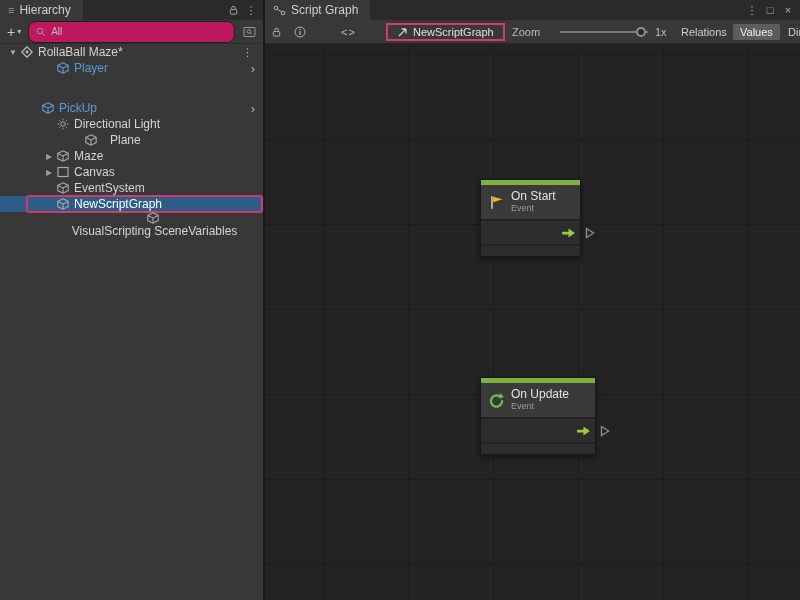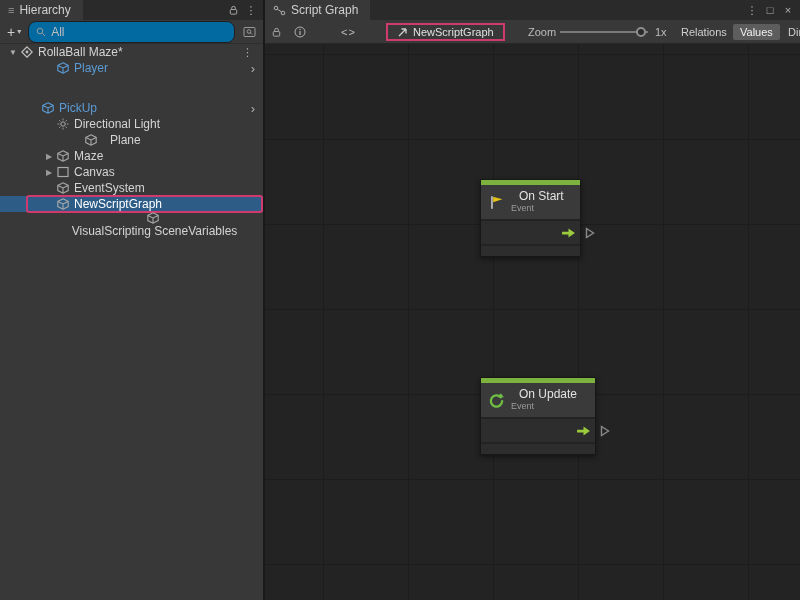--- a/index.html
+++ b/index.html
@@ -14,22 +14,22 @@
   .strip-right { margin-left:auto; display:flex; align-items:center; gap:2px; padding-right:4px; }
   .strip-icon { width:16px; height:16px; display:flex; align-items:center; justify-content:center;
                 color:#b5b5b5; font-size:11px; }
 
   
   .hierarchy { left:0; width:265px; background:#383838; border-right:2px solid #191919; }
   .htoolbar { height:24px; background:#383838; border-bottom:1px solid #2d2d2d;
               display:flex; align-items:center; gap:5px; padding:0 5px; }
   .add-btn { display:flex; align-items:center; gap:2px; color:#cfcfcf; font-size:14px; padding:0 2px; }
   .caret { font-size:8px; color:#bdbdbd; }
-  .search-box { flex:1; height:16px; background:#0369a1; border:1px solid #1f1f1f; border-radius:8px;
-                display:flex; align-items:center; gap:5px; padding:10px 7px; color:#bdbdbd; font-size:12px; }
+  .search-box { flex:1; height:16px; background:#be185d; border:1px solid #1f1f1f; border-radius:8px;
+                display:flex; align-items:center; gap:5px; padding:10px 7px; color:#bdbdbd; font-size:10px; }
   .picker { width:18px; height:16px; display:flex; align-items:center; justify-content:center; }
 
   .tree { font-size:12px; color:#d4d4d4; }
   .tree-row { height:16px; display:flex; align-items:center; position:relative; padding-left:42px; }
   .tree-row.selected { background:var(--selection-blue,#2d5c87); color:#ffffff; }
   .scene-row { padding-left:6px; }
   .disclosure { width:14px; font-size:8px; color:#b0b0b0; text-align:center; }
   .expander { width:14px; font-size:8px; color:#9a9a9a; text-align:center; flex:none; }
   .obj-icon { width:14px; height:12px; display:flex; align-items:center; justify-content:center; flex:none; }
   .row-label { margin-left:4px; white-space:nowrap; }
@@ -41,21 +41,21 @@
 
   
   .graph { left:265px; width:535px; background:#232323; }
   .gtoolbar { position:relative; height:24px; background:#383838;
               border-bottom:1px solid #272727; overflow:hidden; }
   .gt { position:absolute; top:0; height:24px; display:flex; align-items:center; }
   .gt-lock { left:6px; } .gt-info { left:29px; } .gt-code { left:76px; color:#bdbdbd; font-size:11px; letter-spacing:1px; }
   .name-box { left:121px; top:3px; height:18px; border:2px solid var(--highlight-pink,#d03a6e);
               display:flex; align-items:center; gap:5px; padding:0 9px; }
   .name-label { color:#e0e0e0; font-size:11px; white-space:nowrap; }
-  .gt-zoomlbl { left:263px; color:#bdbdbd; font-size:11px; }
+  .gt-zoomlbl { left:247px; color:#bdbdbd; font-size:11px; }
   .gt-slider { left:295px; width:88px; }
   .slider-track { position:relative; width:88px; height:2px; background:#7a7a7a; }
   .slider-thumb { position:absolute; left:76px; top:-4px; width:10px; height:10px; border-radius:50%;
                   background:#2a2a2a; border:2px solid #8f8f8f; }
   .gt-zoomval { left:390px; color:#bdbdbd; font-size:11px; }
   .gt-relations { left:409px; } .gt-values { left:468px; } .gt-dim { left:516px; width:20px; overflow:hidden; }
   .tool-btn { font-size:11px; color:#cfcfcf; padding:2px 7px; border-radius:2px; background:#404040; white-space:nowrap; }
   .tool-btn.active { background:#5d5d5d; color:#f0f0f0; }
   .tool-btn.flat { background:transparent; }
 
@@ -65,21 +65,21 @@
              background-size:85px 85px; background-position:58px 10px; overflow:hidden; }
 
   
   .node { position:absolute; background:#2d2d2d; border:1px solid #171717; box-shadow:0 2px 5px rgba(0,0,0,.45); }
   .node-1 { left:215px; top:135px; width:101px; }
   .node-2 { left:215px; top:333px; width:116px; }
   .node-accent { height:5px; background:var(--accent-green,#7cb33e); }
   .node-header { background:#3a3a3a; display:flex; align-items:center; gap:6px; padding:5px 10px 5px 6px;
                  border-bottom:2px solid #232323; }
   .node-icon { width:18px; height:18px; flex:none; display:flex; align-items:center; justify-content:center; }
-  .node-title { font-size:12px; color:#e2e2e2; line-height:13px; white-space:nowrap;margin-left:8px; }
+  .node-title { font-size:12px; color:#e2e2e2; line-height:13px; white-space:nowrap; }
   .node-sub { font-size:9px; color:#9a9a9a; line-height:11px; }
   .node-body { position:relative; height:25px; background:#2d2d2d; border-bottom:2px solid #232323; }
   .port-arrow { position:absolute; right:4px; top:50%; transform:translateY(-50%); display:flex; }
   .port-out { position:absolute; right:-15px; top:50%; transform:translateY(-50%); display:flex; }
   .node-footer { height:10px; background:#2d2d2d; }
 </style>
 </head>
 <body>
 
 <div class="panel hierarchy">

